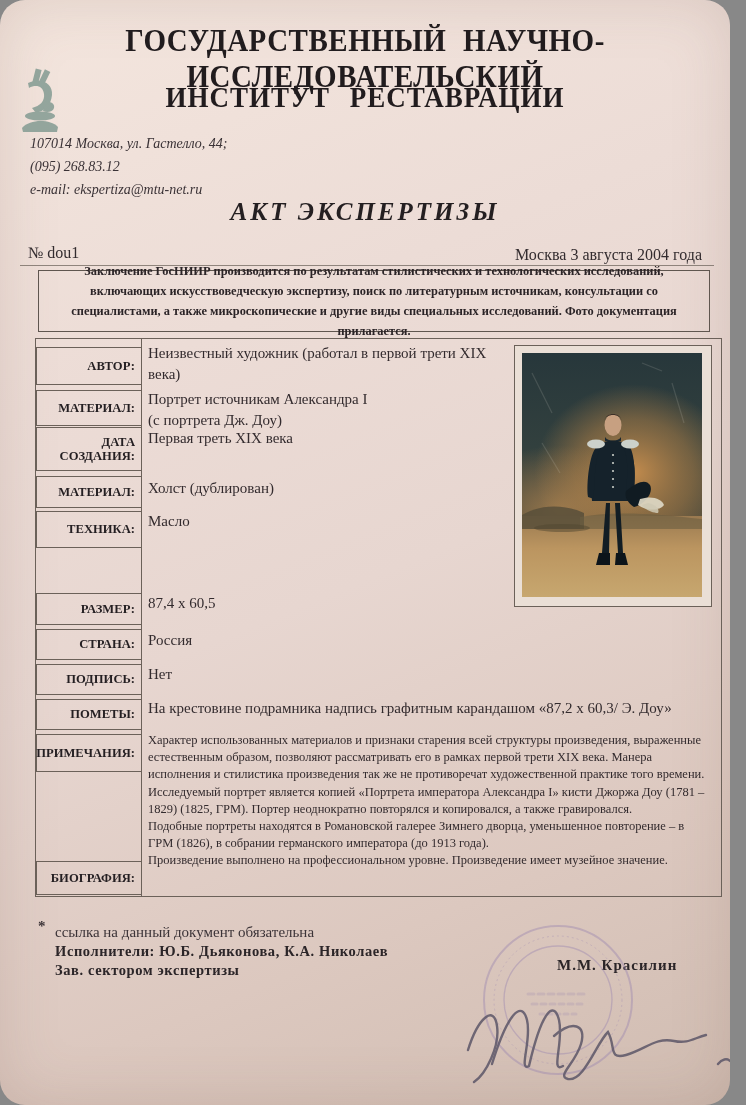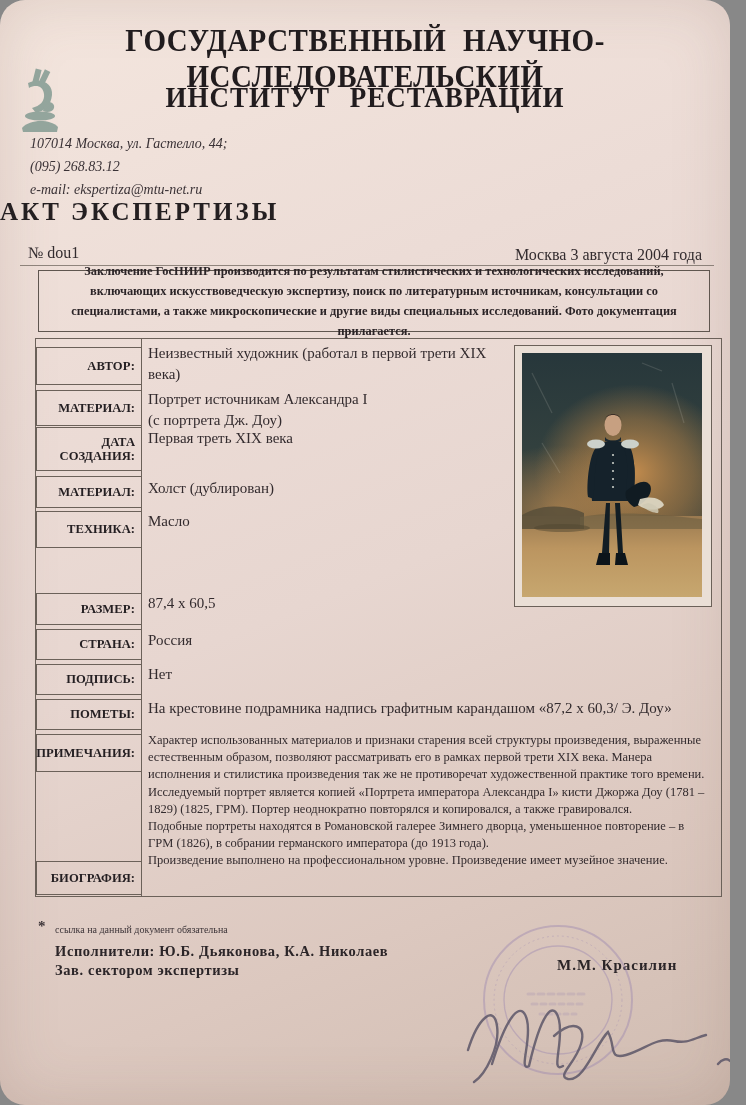--- a/index.html
+++ b/index.html
@@ -11,22 +11,22 @@
     box-shadow:inset 0 0 60px rgba(120,90,80,.18);
     border-radius:25px;
   }
   .abs{position:absolute;}
   .pre{white-space:pre-line;}
   .org-line{width:100%;text-align:center;font-weight:bold;color:#211c1e;
     font-family:"Liberation Serif",serif;}
   .org1{top:26px;font-size:29px;letter-spacing:.5px;word-spacing:9px;transform:scaleY(1.08);}
   .org2{top:82px;font-size:27px;letter-spacing:1px;word-spacing:12px;transform:scaleY(1.08);}
   .addr{left:30px;font-style:italic;font-size:14px;color:#3a3236;}
-  .act-title{top:198px;width:100%;text-align:left;font-weight:bold;font-size:25px;
-    letter-spacing:3px;color:#241f21;}
+  .act-title{top:198px;width:100%;text-align:center;font-weight:bold;font-size:25px;
+    letter-spacing:3px;color:#241f21;font-style:italic;}
   .numrow{font-size:16px;color:#332c2f;}
   .hairline{height:1px;background:#6f655d;opacity:.75;}
   .discl{
     left:38px;top:270px;width:672px;height:62px;border:1px solid #5f564f;
     display:flex;align-items:center;justify-content:center;text-align:center;
     font-weight:bold;font-size:12.4px;line-height:20px;color:#2b2427;
     padding:2px 28px;box-sizing:border-box;
   }
   .tbl{left:35px;top:338px;width:677px;height:557px;border:1px solid #6b6159;padding-left:8px;}
   .tbl-divider{left:105px;top:0;bottom:0;width:1px;background:#6b6159;}
@@ -34,21 +34,21 @@
     left:0;width:106px;border:1px solid #6b6159;box-sizing:border-box;
     display:flex;align-items:center;justify-content:flex-end;text-align:right;
     font-weight:bold;font-size:12.6px;line-height:14.5px;color:#241f22;
     padding-right:6px;
   }
   .val{left:112px;font-size:15px;line-height:20.5px;color:#332b2e;}
   .notes{font-size:12.5px;line-height:17.2px;}
   .photo-frame{left:478px;top:6px;width:196px;height:260px;border:1px solid #6b6159;
     background:#eadfd6;}
   .photo{position:absolute;left:7px;top:7px;width:180px;height:244px;}
-  .foot{font-size:10px;color:#3c3438;}
+  .foot{font-size:15px;color:#3c3438;}
   .foot-b{font-weight:bold;font-size:14.5px;letter-spacing:.6px;color:#2b2528;}
   .approver{font-weight:bold;font-size:15px;letter-spacing:1px;color:#2b2528;}
   .star{font-size:15px;font-weight:bold;color:#3c3438;}
 </style>
 </head>
 <body>
 
 <div class="page">
 
   <div class="abs org-line org1">ГОСУДАРСТВЕННЫЙ НАУЧНО-ИССЛЕДОВАТЕЛЬСКИЙ</div>

